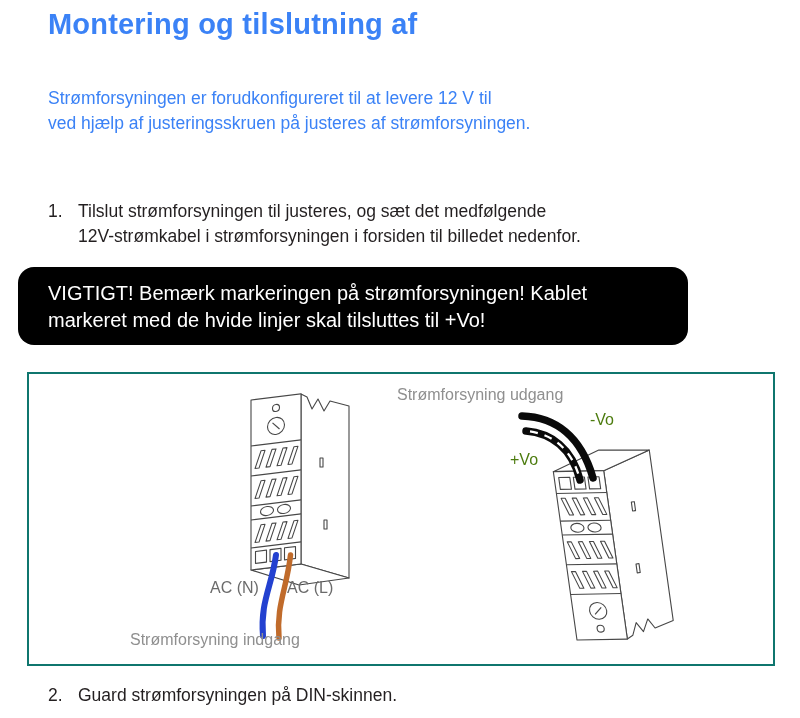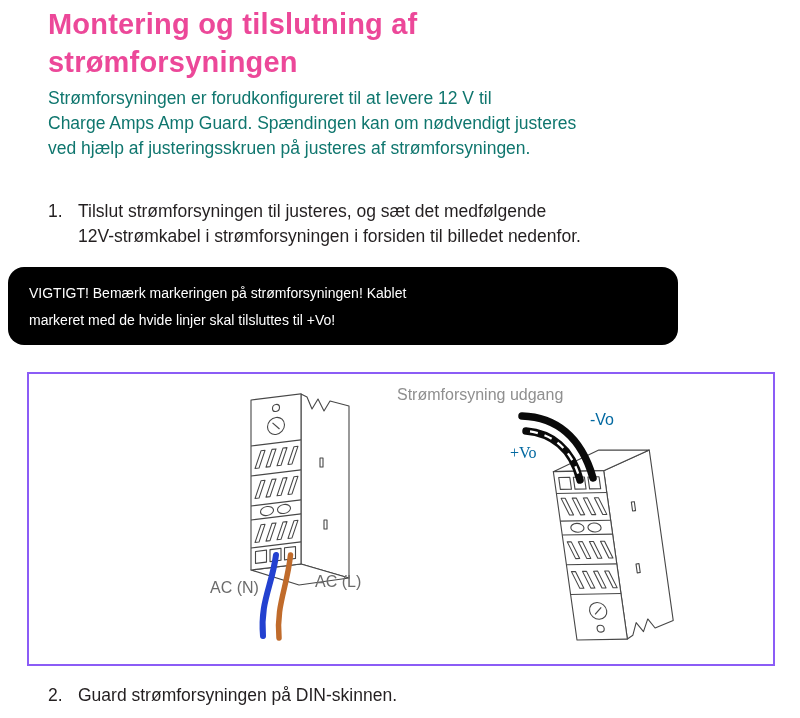--- a/index.html
+++ b/index.html
@@ -2,65 +2,63 @@
 <html><head>
 <meta charset="utf-8">
 <style>
   html,body{margin:0;padding:0;background:#ffffff;}
   .page{
     position:relative;width:800px;height:718px;background:#ffffff;overflow:hidden;
     font-family:"Liberation Sans", sans-serif;color:#1d1d1b;
   }
   .title{
     position:absolute;left:48px;top:5px;font-size:29px;font-weight:700;
-    line-height:38px;color:#ec4899;letter-spacing:0.2px;
+    line-height:38px;color:#3b82f6;letter-spacing:0.2px;
   }
   .intro{
-    position:absolute;left:48px;top:86px;font-size:17.5px;line-height:25px;color:#0f766e;
+    position:absolute;left:48px;top:86px;font-size:17.5px;line-height:25px;color:#3b82f6;
   }
   .step{
     position:absolute;left:48px;display:flex;font-size:17.5px;line-height:25px;color:#231f20;
   }
   .step-1{top:199px;}
   .step-2{top:683px;}
   .step .num{width:21px;margin-right:9px;flex:none;}
   .notice{
-    position:absolute;left:8px;top:267px;width:670px;box-sizing:border-box;
+    position:absolute;left:18px;top:267px;width:670px;box-sizing:border-box;
     background:#000000;color:#ffffff;border-radius:16px;
-    padding:13px 30px 11px 21px;font-size:14px;line-height:27px;
+    padding:13px 30px 11px 30px;font-size:20px;line-height:27px;
   }
   .figure{
     position:absolute;left:27px;top:372px;width:748px;height:294px;
-    box-sizing:border-box;border:2px solid #8b5cf6;background:#ffffff;
+    box-sizing:border-box;border:2px solid #0f766e;background:#ffffff;
   }
   .figure svg{position:absolute;left:0;top:0;}
   .figlabel{position:absolute;white-space:nowrap;}
   .cap-gray{color:#8f8f8f;font-size:16px;}
   .wire-gray{color:#6b6b6b;font-size:16px;}
-  .vo-gray{color:#0369a1;font-size:16px;}
+  .vo-gray{color:#4d7c0f;font-size:16px;}
   .lbl-out{left:368px;top:12px;}
   .lbl-negvo{left:561px;top:37px;}
-  .lbl-posvo{left:481px;top:70px;font-family:Liberation Serif, serif;}
+  .lbl-posvo{left:481px;top:77px;}
   .lbl-acn{left:181px;top:205px;}
-  .lbl-acl{left:258px;top:199px;padding-left:28px;}
+  .lbl-acl{left:258px;top:205px;}
   .lbl-in{left:101px;top:257px;}
 </style>
 </head>
 <body>
 
 <div class="page">
 
   <div class="title">
     <div>Montering og tilslutning af</div>
-    <div>strømforsyningen</div>
   </div>
 
   <div class="intro">
     <div>Strømforsyningen er forudkonfigureret til at levere 12 V til</div>
-    <div>Charge Amps Amp Guard. Spændingen kan om nødvendigt justeres</div>
     <div>ved hjælp af justeringsskruen på justeres af strømforsyningen.</div>
   </div>
 
   <div class="step step-1">
     <div class="num">1.</div>
     <div>
       <div>Tilslut strømforsyningen til justeres, og sæt det medfølgende</div>
       <div>12V-strømkabel i strømforsyningen i forsiden til billedet nedenfor.</div>
     </div>
   </div>
@@ -130,20 +128,21 @@
         <path d="M497,57 C522,59 543,74 551,106" fill="none" stroke="#0a0a0a" stroke-width="7.5" stroke-linecap="round"></path>
         <path d="M497,57 C522,59 543,74 551,106" fill="none" stroke="#ffffff" stroke-width="2.3" stroke-dasharray="8 7" stroke-dashoffset="-4"></path>
       </g>
     </svg>
 
     <div class="figlabel cap-gray lbl-out">Strømforsyning udgang</div>
     <div class="figlabel vo-gray lbl-negvo">-Vo</div>
     <div class="figlabel vo-gray lbl-posvo">+Vo</div>
     <div class="figlabel wire-gray lbl-acn">AC (N)</div>
     <div class="figlabel wire-gray lbl-acl">AC (L)</div>
+    <div class="figlabel cap-gray lbl-in">Strømforsyning indgang</div>
   </div>
 
   <div class="step step-2">
     <div class="num">2.</div>
     <div>
       <div>Guard strømforsyningen på DIN-skinnen.</div>
     </div>
   </div>
 
 </div>

